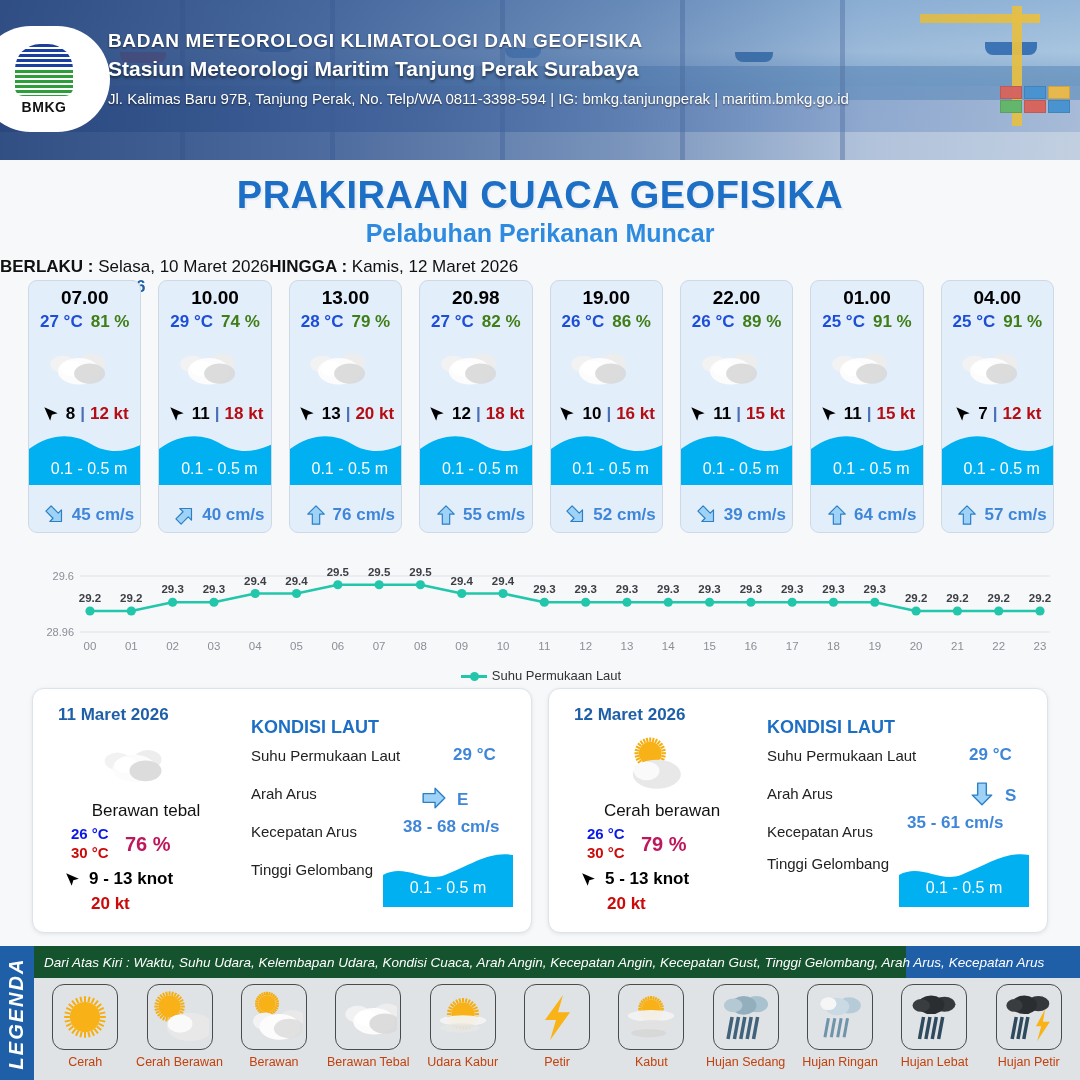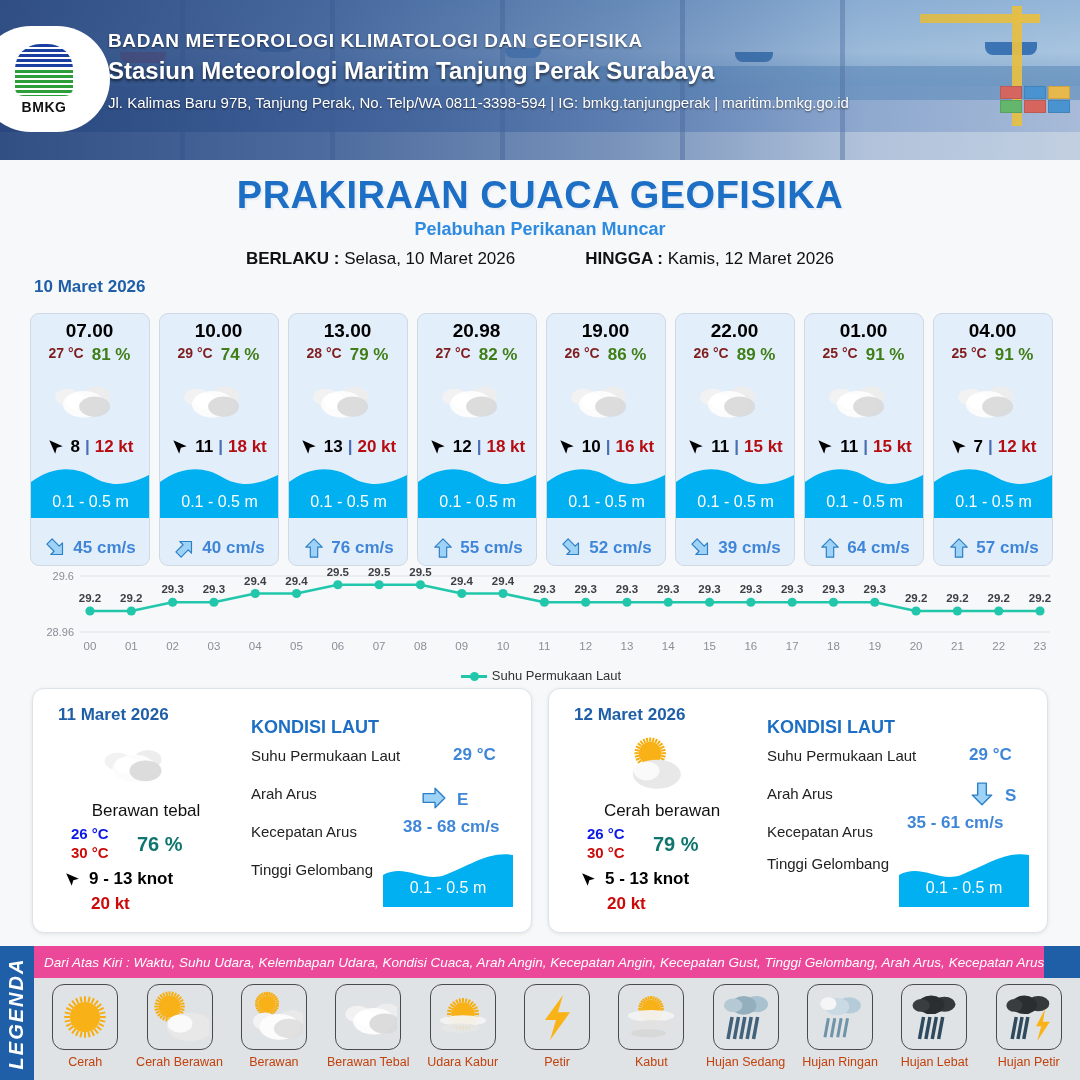--- a/index.html
+++ b/index.html
@@ -38,42 +38,42 @@
   .logo-top { position:absolute; left:0; top:0; width:58px; height:25px;
      background:repeating-linear-gradient(180deg,#1b3fa0 0 3px,#fff 3px 5px);
      border-radius:29px 29px 0 0;}
   .logo-bot { position:absolute; left:0; top:26px; width:58px; height:26px;
      background:repeating-linear-gradient(180deg,#2e9e3a 0 3px,#fff 3px 5px);
      border-radius:0 0 8px 8px;}
   .logo-text { font-size:14px; font-weight:bold; color:#111; letter-spacing:.5px; margin-top:3px;}
   .hdr-txt { position:absolute; left:108px; top:30px; z-index:5; }
   .h-line1 { color:#fff; font-size:19px; font-weight:bold; letter-spacing:.6px;
      text-shadow:0 1px 2px rgba(0,0,0,.55); }
-  .h-line2 { color:#fff; font-size:24px; font-weight:bold; letter-spacing:0px; margin-top:5px;
+  .h-line2 { color:#fff; font-size:21px; font-weight:bold; letter-spacing:0px; margin-top:5px;
      text-shadow:0 2px 3px rgba(0,0,0,.6); }
   .h-line3 { color:#fff; font-size:15px; margin-top:9px; text-shadow:0 1px 2px rgba(0,0,0,.6);}
 
   
   .title-wrap { text-align:center; padding-top:14px; }
   .t1 { font-size:38px; font-weight:bold; color:#1c6fc4; letter-spacing:.5px;
         text-shadow:2px 2px 0 #e9eef5; font-stretch:condensed; }
-  .t2 { font-size:18px; font-weight:bold; color:#2e8be0; margin-top:2px; }
-  .t3row { margin-top:9px; font-size:17px; color:#111; display:flex; justify-content:center; gap:70px;}
+  .t2 { font-size:25px; font-weight:bold; color:#2e8be0; margin-top:2px; }
+  .t3row { margin-top:9px; font-size:17px; color:#111; display:flex; }
   .t3row b { font-weight:bold; }
 
   
   .dateline { position:absolute; left:34px; top:277px; font-size:17px; font-weight:bold; color:#1e5fa8;}
-  .hours { position:absolute; left:28px; top:313px; width:1026px; display:flex; gap:9px;justify-content:center; }
+  .hours { position:absolute; left:28px; top:280px; width:1026px; display:flex; gap:17px; }
   .hcard {
     width:120px; height:253px; background:#e3eefb; border:1px solid #cfd9e6;
     border-radius:9px; position:relative; overflow:hidden;
   }
   .hc-time { text-align:center; font-size:19px; font-weight:bold; color:#000; margin-top:6px;}
   .hc-tr { display:flex; justify-content:center; gap:8px; margin-top:3px; }
-  .hc-temp { font-size:14px; font-weight:bold; color:#7f1d1d; }
+  .hc-temp { font-size:17px; font-weight:bold; color:#1d4ed8; }
   .hc-hum  { font-size:17px; font-weight:bold; color:#3f7e16; }
   .hc-icon { height:62px; display:flex; align-items:center; justify-content:center; margin-top:4px;}
   .hc-wind { display:flex; align-items:center; justify-content:center; gap:5px; margin-top:6px; }
   .hc-wd { font-size:17px; font-weight:bold; color:#000; }
   .hc-sep{ font-size:17px; font-weight:bold; color:#4a6fb5; }
   .hc-gust{ font-size:17px; font-weight:bold; color:#b50d12; }
   .wave { position:absolute; left:0; bottom:47px; width:120px; height:54px; }
   .wave svg { display:block; }
   .wave-lbl { position:absolute; left:0; bottom:54px; width:120px; text-align:center;
      color:#fff; font-size:16px; }
@@ -95,39 +95,39 @@
     border:1px solid #dde3ea; border-radius:12px; box-shadow:0 1px 4px rgba(0,0,0,.09); }
   .d-left { left:32px; } .d-right { left:548px; }
   .d-date { position:absolute; left:25px; top:16px; font-size:17px; font-weight:bold; color:#1e5fa8;}
   .d-icon { position:absolute; left:62px; top:44px; width:100px; height:62px;
     display:flex; align-items:center; justify-content:center; }
   .d-cond { position:absolute; left:18px; top:112px; width:190px; text-align:center;
     font-size:17px; color:#111; }
   .d-temps { position:absolute; left:38px; top:136px; }
   .d-tmin { font-size:15px; font-weight:bold; color:#0a18e8; }
   .d-tmax { font-size:15px; font-weight:bold; color:#cc0a0a; margin-top:2px;}
-  .d-hum { position:absolute; left:92px; top:144px; font-size:20px; font-weight:bold; color:#0f766e;margin-left:12px;}
+  .d-hum { position:absolute; left:92px; top:144px; font-size:20px; font-weight:bold; color:#be185d;}
   .d-wind { position:absolute; left:30px; top:180px; display:flex; align-items:center; gap:7px;}
   .d-wind-t { font-size:17px; font-weight:bold; color:#000;}
   .d-gust { position:absolute; left:58px; top:205px; font-size:17px; font-weight:bold; color:#cc0a0a;}
   .d-sea-h { position:absolute; left:218px; top:28px; font-size:18px; font-weight:bold; color:#1c6fc4;}
   .d-row { position:absolute; left:218px; font-size:15px; color:#222; }
   .d-val { position:absolute; font-size:17px; font-weight:bold; color:#3f86d8;}
   .d-wavebox { position:absolute; left:350px; top:160px; width:130px; height:58px; }
   .d-wavelbl { position:absolute; left:350px; top:190px; width:130px; text-align:center;
      color:#fff; font-size:16px;}
 
   
   .legenda { position:absolute; left:0; top:946px; width:1080px; height:134px; background:#1e5fa8;}
   .leg-side { position:absolute; left:0; top:0; width:34px; height:134px; background:#1e5fa8;
      display:flex; align-items:center; justify-content:center;}
   .leg-side span { transform:rotate(-90deg); white-space:nowrap; color:#fff; font-size:20px;
      font-weight:bold; font-style:italic; letter-spacing:2px;}
-  .leg-top { position:absolute; left:34px; top:0; width:1010px; height:32px;
-     background:#ec4899; display:flex; align-items:center; }
+  .leg-top { position:absolute; left:34px; top:0; width:872px; height:32px;
+     background:#14532d; display:flex; align-items:center; }
   .leg-top span { color:#fff; font-size:13.5px; font-style:italic; padding-left:10px; white-space:nowrap;}
   .leg-body { position:absolute; left:34px; top:32px; width:1046px; height:102px;
      background:#dfe3e6; display:flex; align-items:flex-start; padding:6px 4px 0 4px; }
   .leg-item { width:95px; display:flex; flex-direction:column; align-items:center;}
   .leg-tile { width:66px; height:66px; background:#dfe3e6; border:1px solid #4a4a4a;
      border-radius:12px; display:flex; align-items:center; justify-content:center; }
   .leg-lbl { font-size:12.5px; color:#c2410c; margin-top:5px; text-align:center; white-space:nowrap;}
 </style>
 </head>
 <body>

